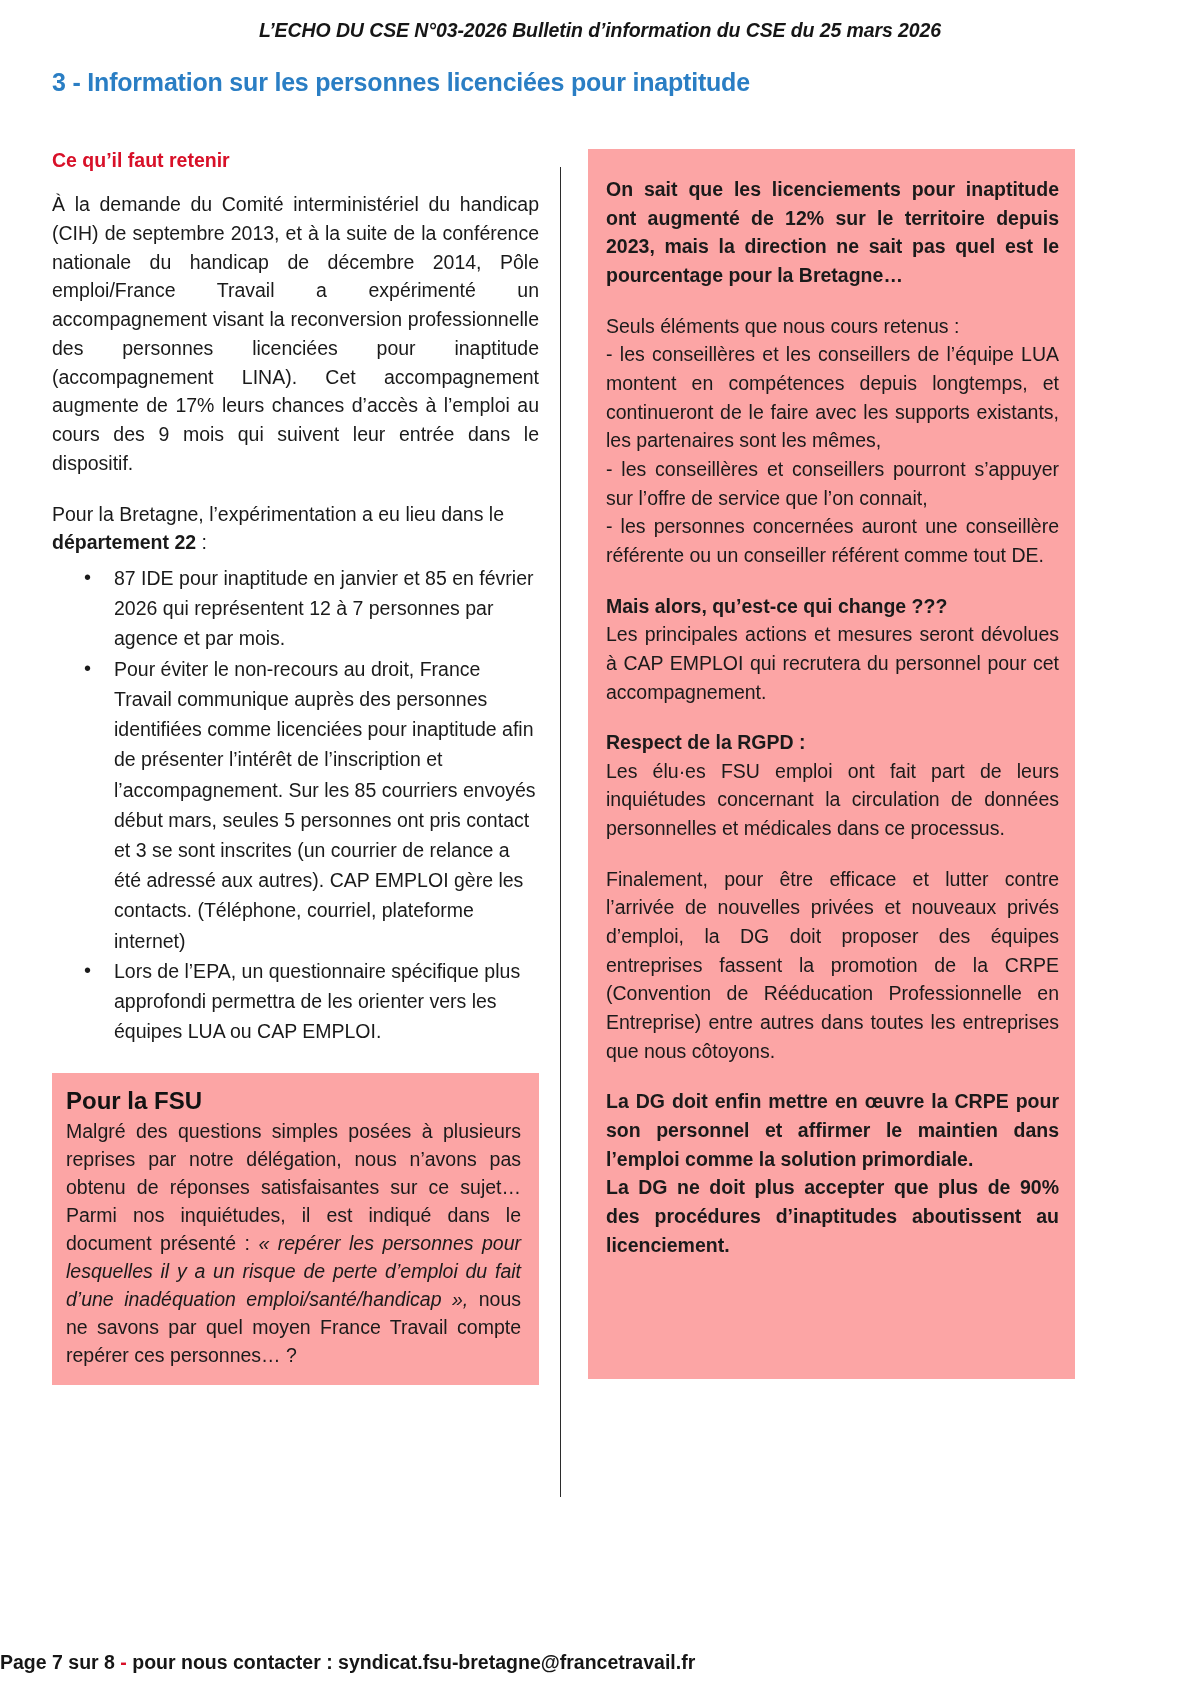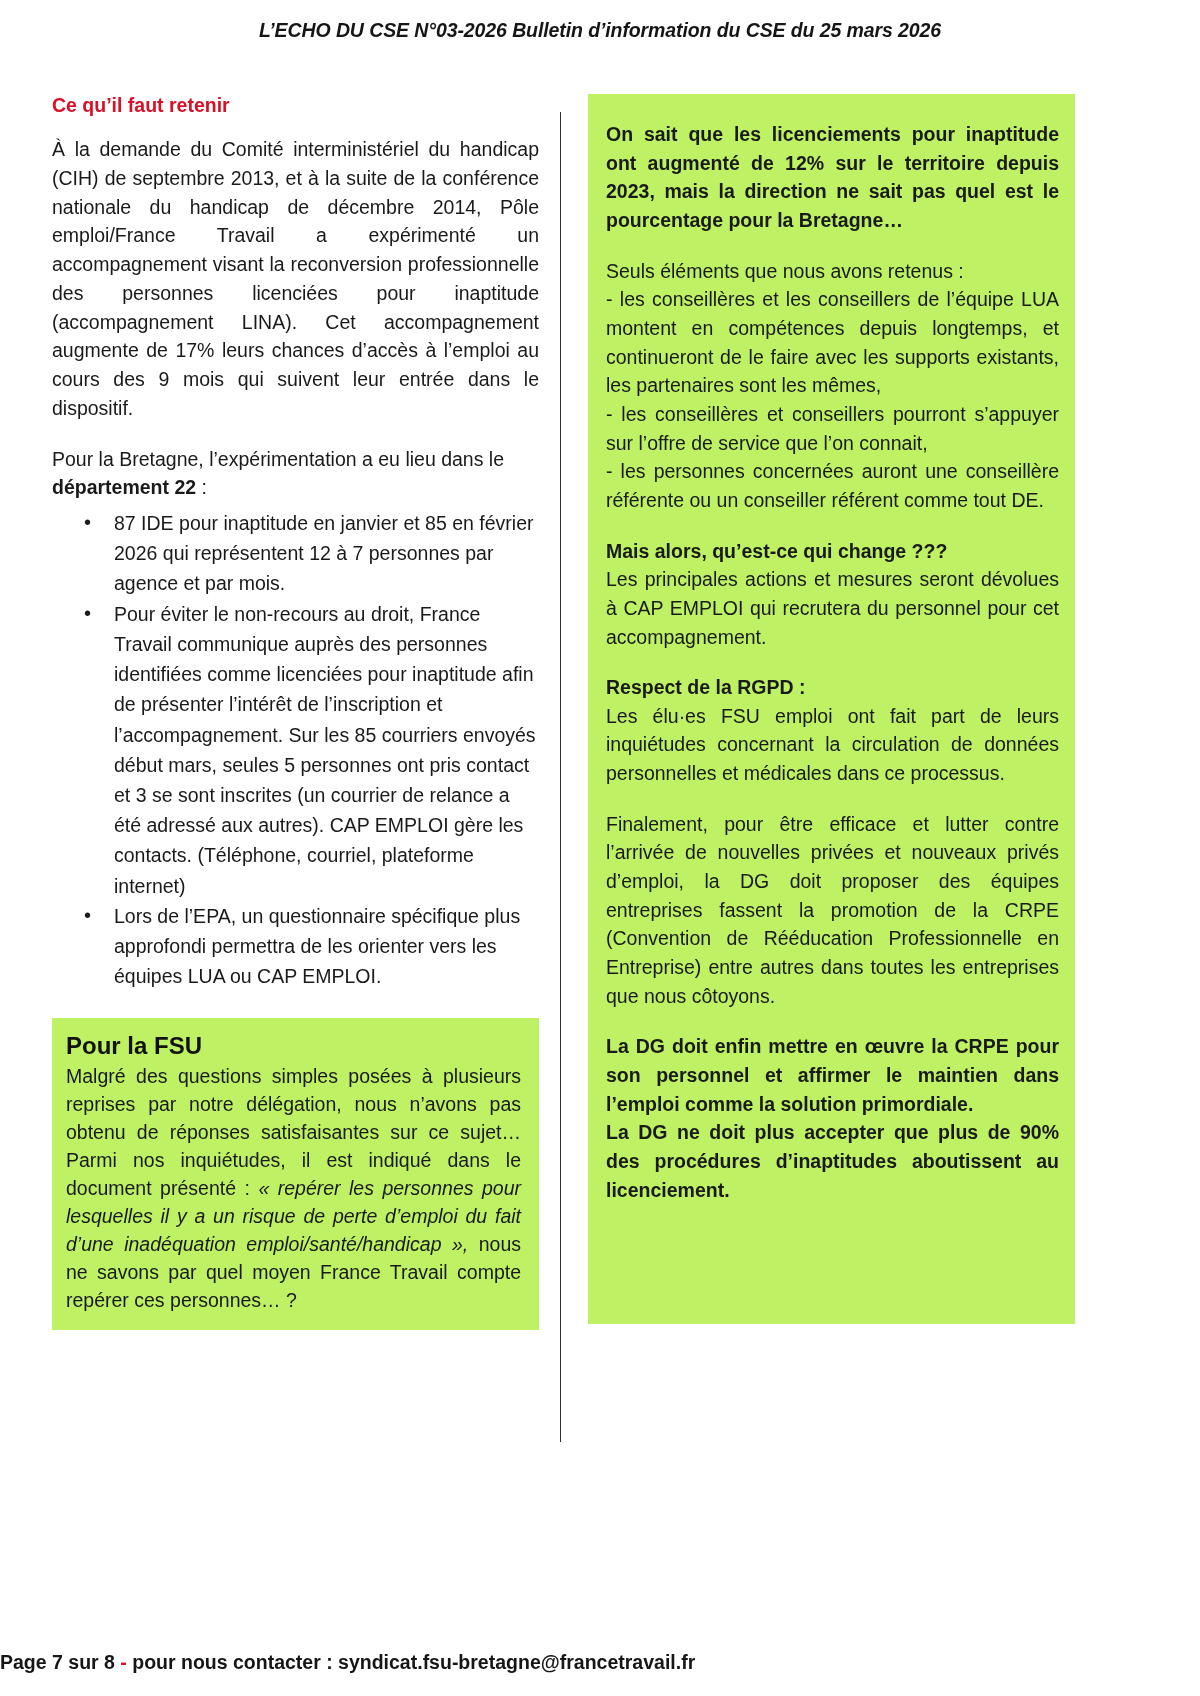--- a/index.html
+++ b/index.html
@@ -101,21 +101,21 @@
   ul.bullets li::before {
     content: "\2022";
     position: absolute;
     left: -30px;
     top: -1px;
     font-size: 20px;
   }
 
   
   .green-box {
-    background: #bef264;
+    background: #fca5a5;
     box-sizing: border-box;
   }
   .green-left {
     margin-top: 26px;
     padding: 14px 18px 16px 14px;
     min-height: 292px;
   }
   .green-left h3 {
     font-size: 24px;
     font-weight: bold;
@@ -158,20 +158,21 @@
   }
   .doc-footer .dash { color: #d81028; }
 </style>
 </head>
 <body>
 
 <div class="page">
 
   <div class="doc-header">L’ECHO DU CSE N°03-2026 Bulletin d’information du CSE du 25 mars 2026</div>
 
+  <div class="section-title">3 - Information sur les personnes licenciées pour inaptitude</div>
 
   <div class="columns">
 
     <div class="col-left">
 
       <div class="redhead">Ce qu’il faut retenir</div>
 
       <p class="body">À la demande du Comité interministériel du handicap (CIH) de septembre 2013, et à la suite de la conférence nationale du handicap de décembre 2014, Pôle emploi/France Travail a expérimenté un accompagnement visant la reconversion professionnelle des personnes licenciées pour inaptitude (accompagnement LINA). Cet accompagnement augmente de 17% leurs chances d’accès à l’emploi au cours des 9 mois qui suivent leur entrée dans le dispositif.</p>
 
       <p class="body noj" style="margin-bottom:6px;"><span>Pour la Bretagne, l’expérimentation a eu lieu dans le </span><strong class="b">département 22</strong><span> :</span></p>
@@ -187,21 +188,21 @@
         <p><span>Malgré des questions simples posées à plusieurs reprises par notre délégation, nous n’avons pas obtenu de réponses satisfaisantes sur ce sujet… Parmi nos inquiétudes, il est indiqué dans le document présenté : </span><em class="quote">«&nbsp;repérer les personnes pour lesquelles il y a un risque de perte d’emploi du fait d’une inadéquation emploi/santé/handicap&nbsp;»,</em><span> nous ne savons par quel moyen France Travail compte repérer ces personnes… ?</span></p>
       </div>
 
     </div>
 
     <div class="col-divider"></div>
 
     <div class="col-right">
       <div class="green-box green-right">
         <p class="bold">On sait que les licenciements pour inaptitude ont augmenté de 12% sur le territoire depuis 2023, mais la direction ne sait pas quel est le pourcentage pour la Bretagne…</p>
-        <p class="nogap">Seuls éléments que nous avons retenus :</p>
+        <p class="nogap">Seuls éléments que nous cours retenus :</p>
         <p class="nogap">- les conseillères et les conseillers de l’équipe LUA montent en compétences depuis longtemps, et continueront de le faire avec les supports existants, les partenaires sont les mêmes,</p>
         <p class="nogap">- les conseillères et conseillers pourront s’appuyer sur l’offre de service que l’on connait,</p>
         <p>- les personnes concernées auront une conseillère référente ou un conseiller référent comme tout DE.</p>
         <p class="bold nogap">Mais alors, qu’est-ce qui change ???</p>
         <p>Les principales actions et mesures seront dévolues à CAP EMPLOI qui recrutera du personnel pour cet accompagnement.</p>
         <p class="bold nogap">Respect de la RGPD :</p>
         <p>Les élu·es FSU emploi ont fait part de leurs inquiétudes concernant la circulation de données personnelles et médicales dans ce processus.</p>
         <p>Finalement, pour être efficace et lutter contre l’arrivée de nouvelles privées et nouveaux privés d’emploi, la DG doit proposer des équipes entreprises fassent la promotion de la CRPE (Convention de Rééducation Professionnelle en Entreprise) entre autres dans toutes les entreprises que nous côtoyons.</p>
         <p class="bold nogap">La DG doit enfin mettre en œuvre la CRPE pour son personnel et affirmer le maintien dans l’emploi comme la solution primordiale.</p>
         <p class="bold tight">La DG ne doit plus accepter que plus de 90% des procédures d’inaptitudes aboutissent au licenciement.</p>

